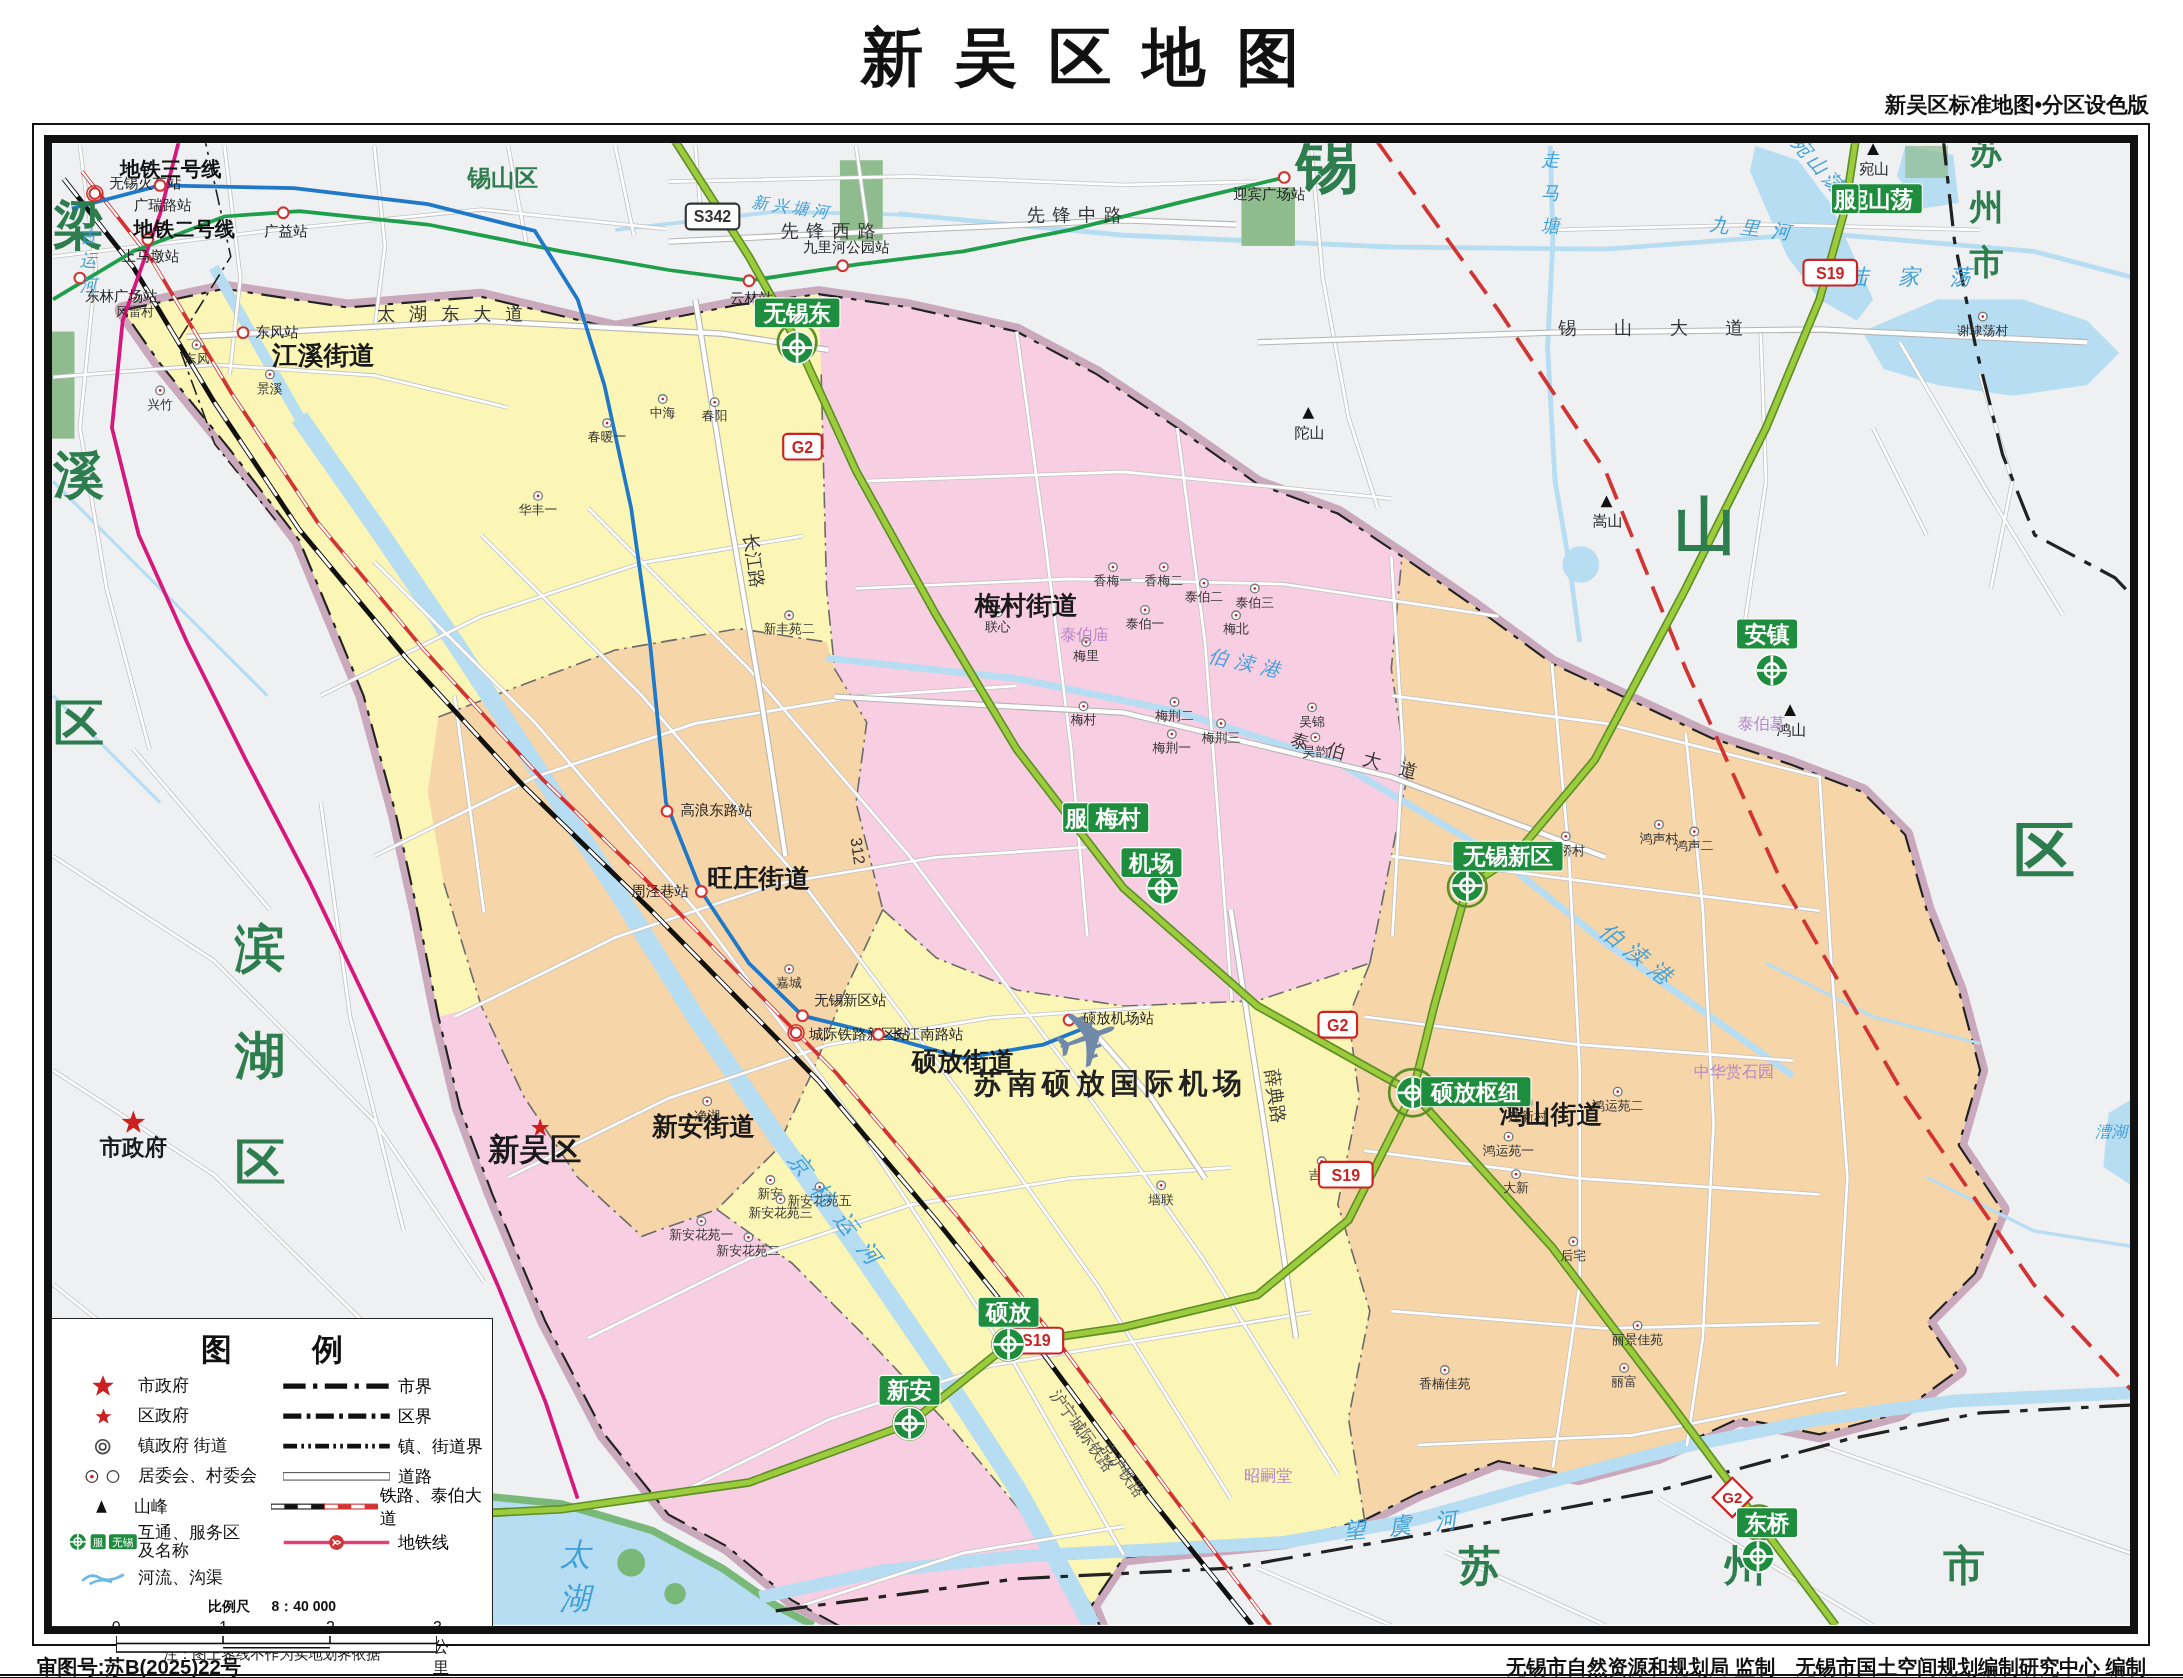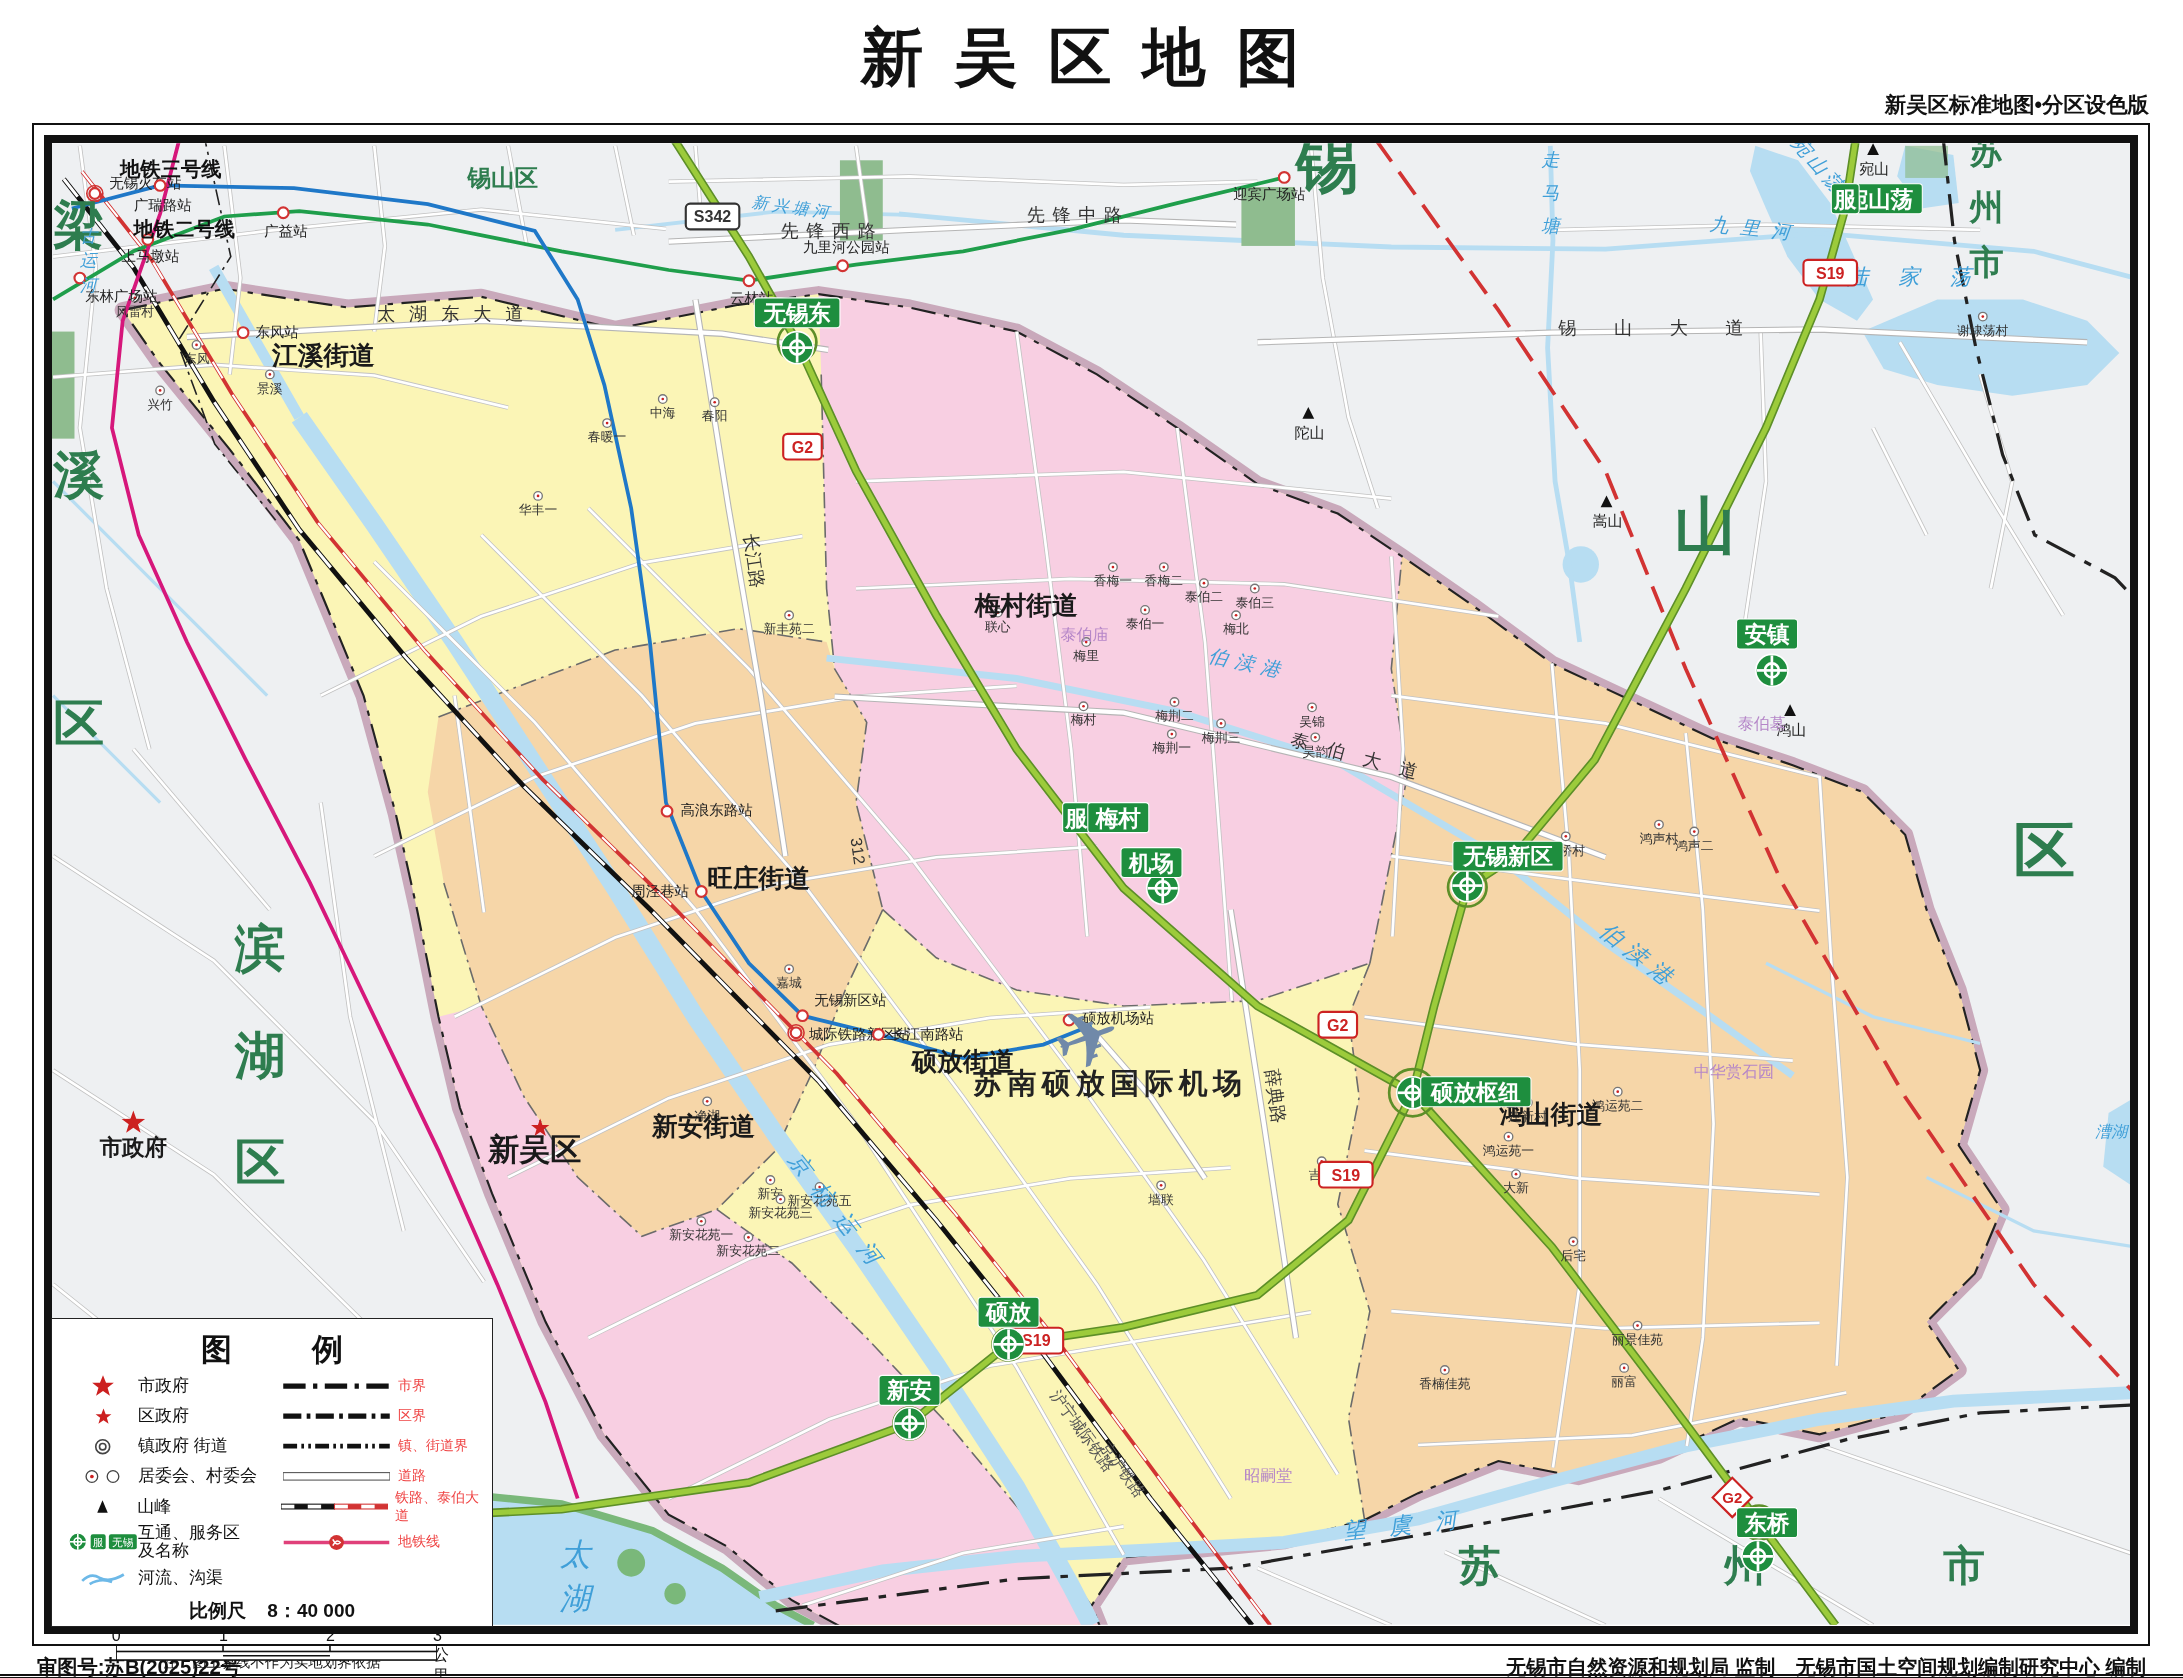--- a/index.html
+++ b/index.html
@@ -8,22 +8,22 @@
   .subtitle{position:absolute;top:90px;right:34px;font-size:21.4px;color:#111;font-weight:bold;}
   .frame-outer{position:absolute;left:32px;top:123px;width:2118px;height:1523px;border:2.1px solid #111;box-sizing:border-box;}
   .frame-inner{position:absolute;left:44px;top:135px;width:2094px;height:1499px;border:8.6px solid #111;box-sizing:border-box;}
   .mapsvg{position:absolute;left:52px;top:143px;}
   .legend{position:absolute;left:51px;top:1318px;width:442px;height:309px;background:#fff;border:1.6px solid #222;box-sizing:border-box;z-index:5;}
   .legend-title{display:flex;justify-content:center;gap:80px;font-size:31px;font-weight:bold;color:#111;margin-top:9.6px;}
   .lrow{display:flex;align-items:center;height:29px;margin:1.1px 0 0 16px;}
   .lsym{width:70px;display:flex;align-items:center;justify-content:center;}
   .llab{width:145px;font-size:17px;color:#111;line-height:18px;}
   .lsym2{width:115px;display:flex;align-items:center;}
-  .llab2{font-size:14px;color:#ef4444;}
-  .scaleline{display:flex;align-items:baseline;justify-content:center;gap:21.4px;font-size:19px;font-weight:bold;color:#111;margin-top:5.4px;}
+  .llab2{font-size:17px;color:#000000;}
+  .scaleline{display:flex;align-items:baseline;justify-content:center;gap:21.4px;font-size:14px;font-weight:bold;color:#111;margin-top:5.4px;}
   .sbar{position:relative;margin:3.2px 0 0 64px;width:321px;height:24.6px;}
   .sbar .ticks{position:absolute;top:0;left:0;width:100%;display:flex;font-size:16px;color:#111;}
   .note{margin-top:2px;text-align:center;font-size:14.5px;color:#111;}
   .footer-l{position:absolute;left:37px;top:1653px;font-size:20.3px;font-weight:bold;color:#111;}
   .footer-r{position:absolute;right:37px;top:1653px;font-size:20.3px;font-weight:bold;color:#111;}
   .botline{position:absolute;left:0;top:1674px;width:2183px;height:1.6px;background:#111;}
   .botline2{position:absolute;left:0;top:1677px;width:2183px;height:2.1px;background:#111;}
 </style>
 </head>
 <body>

